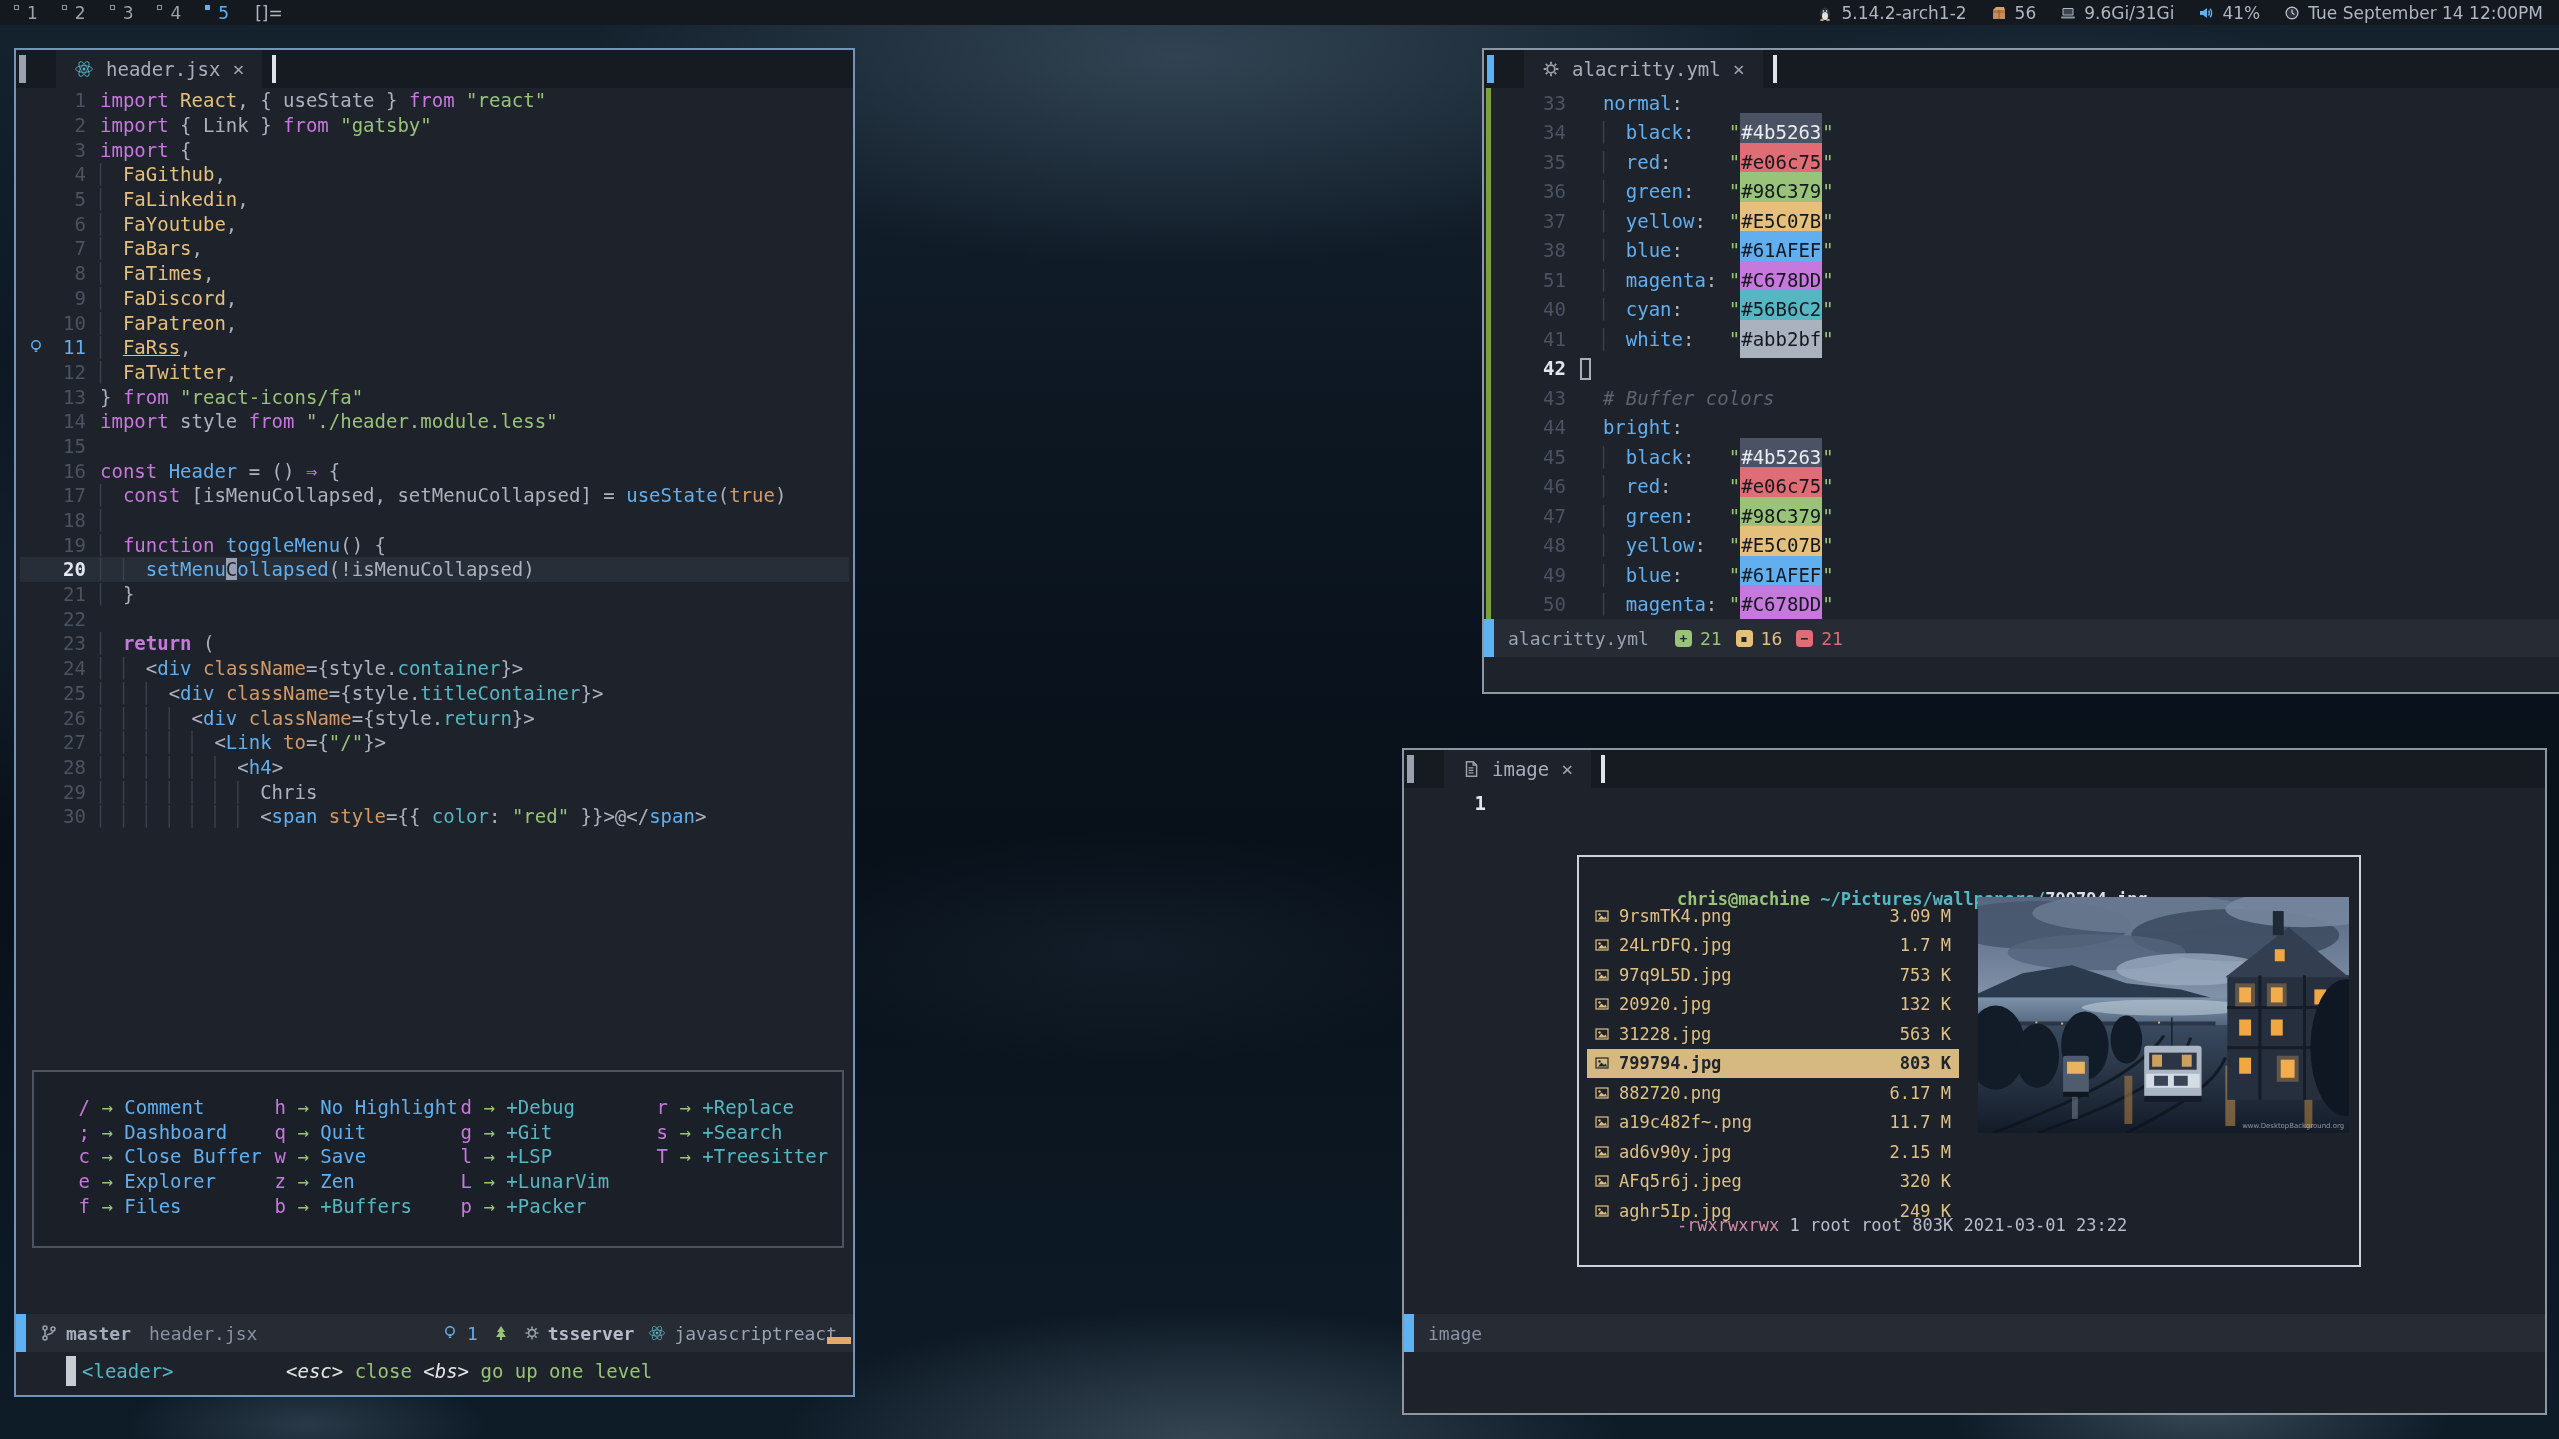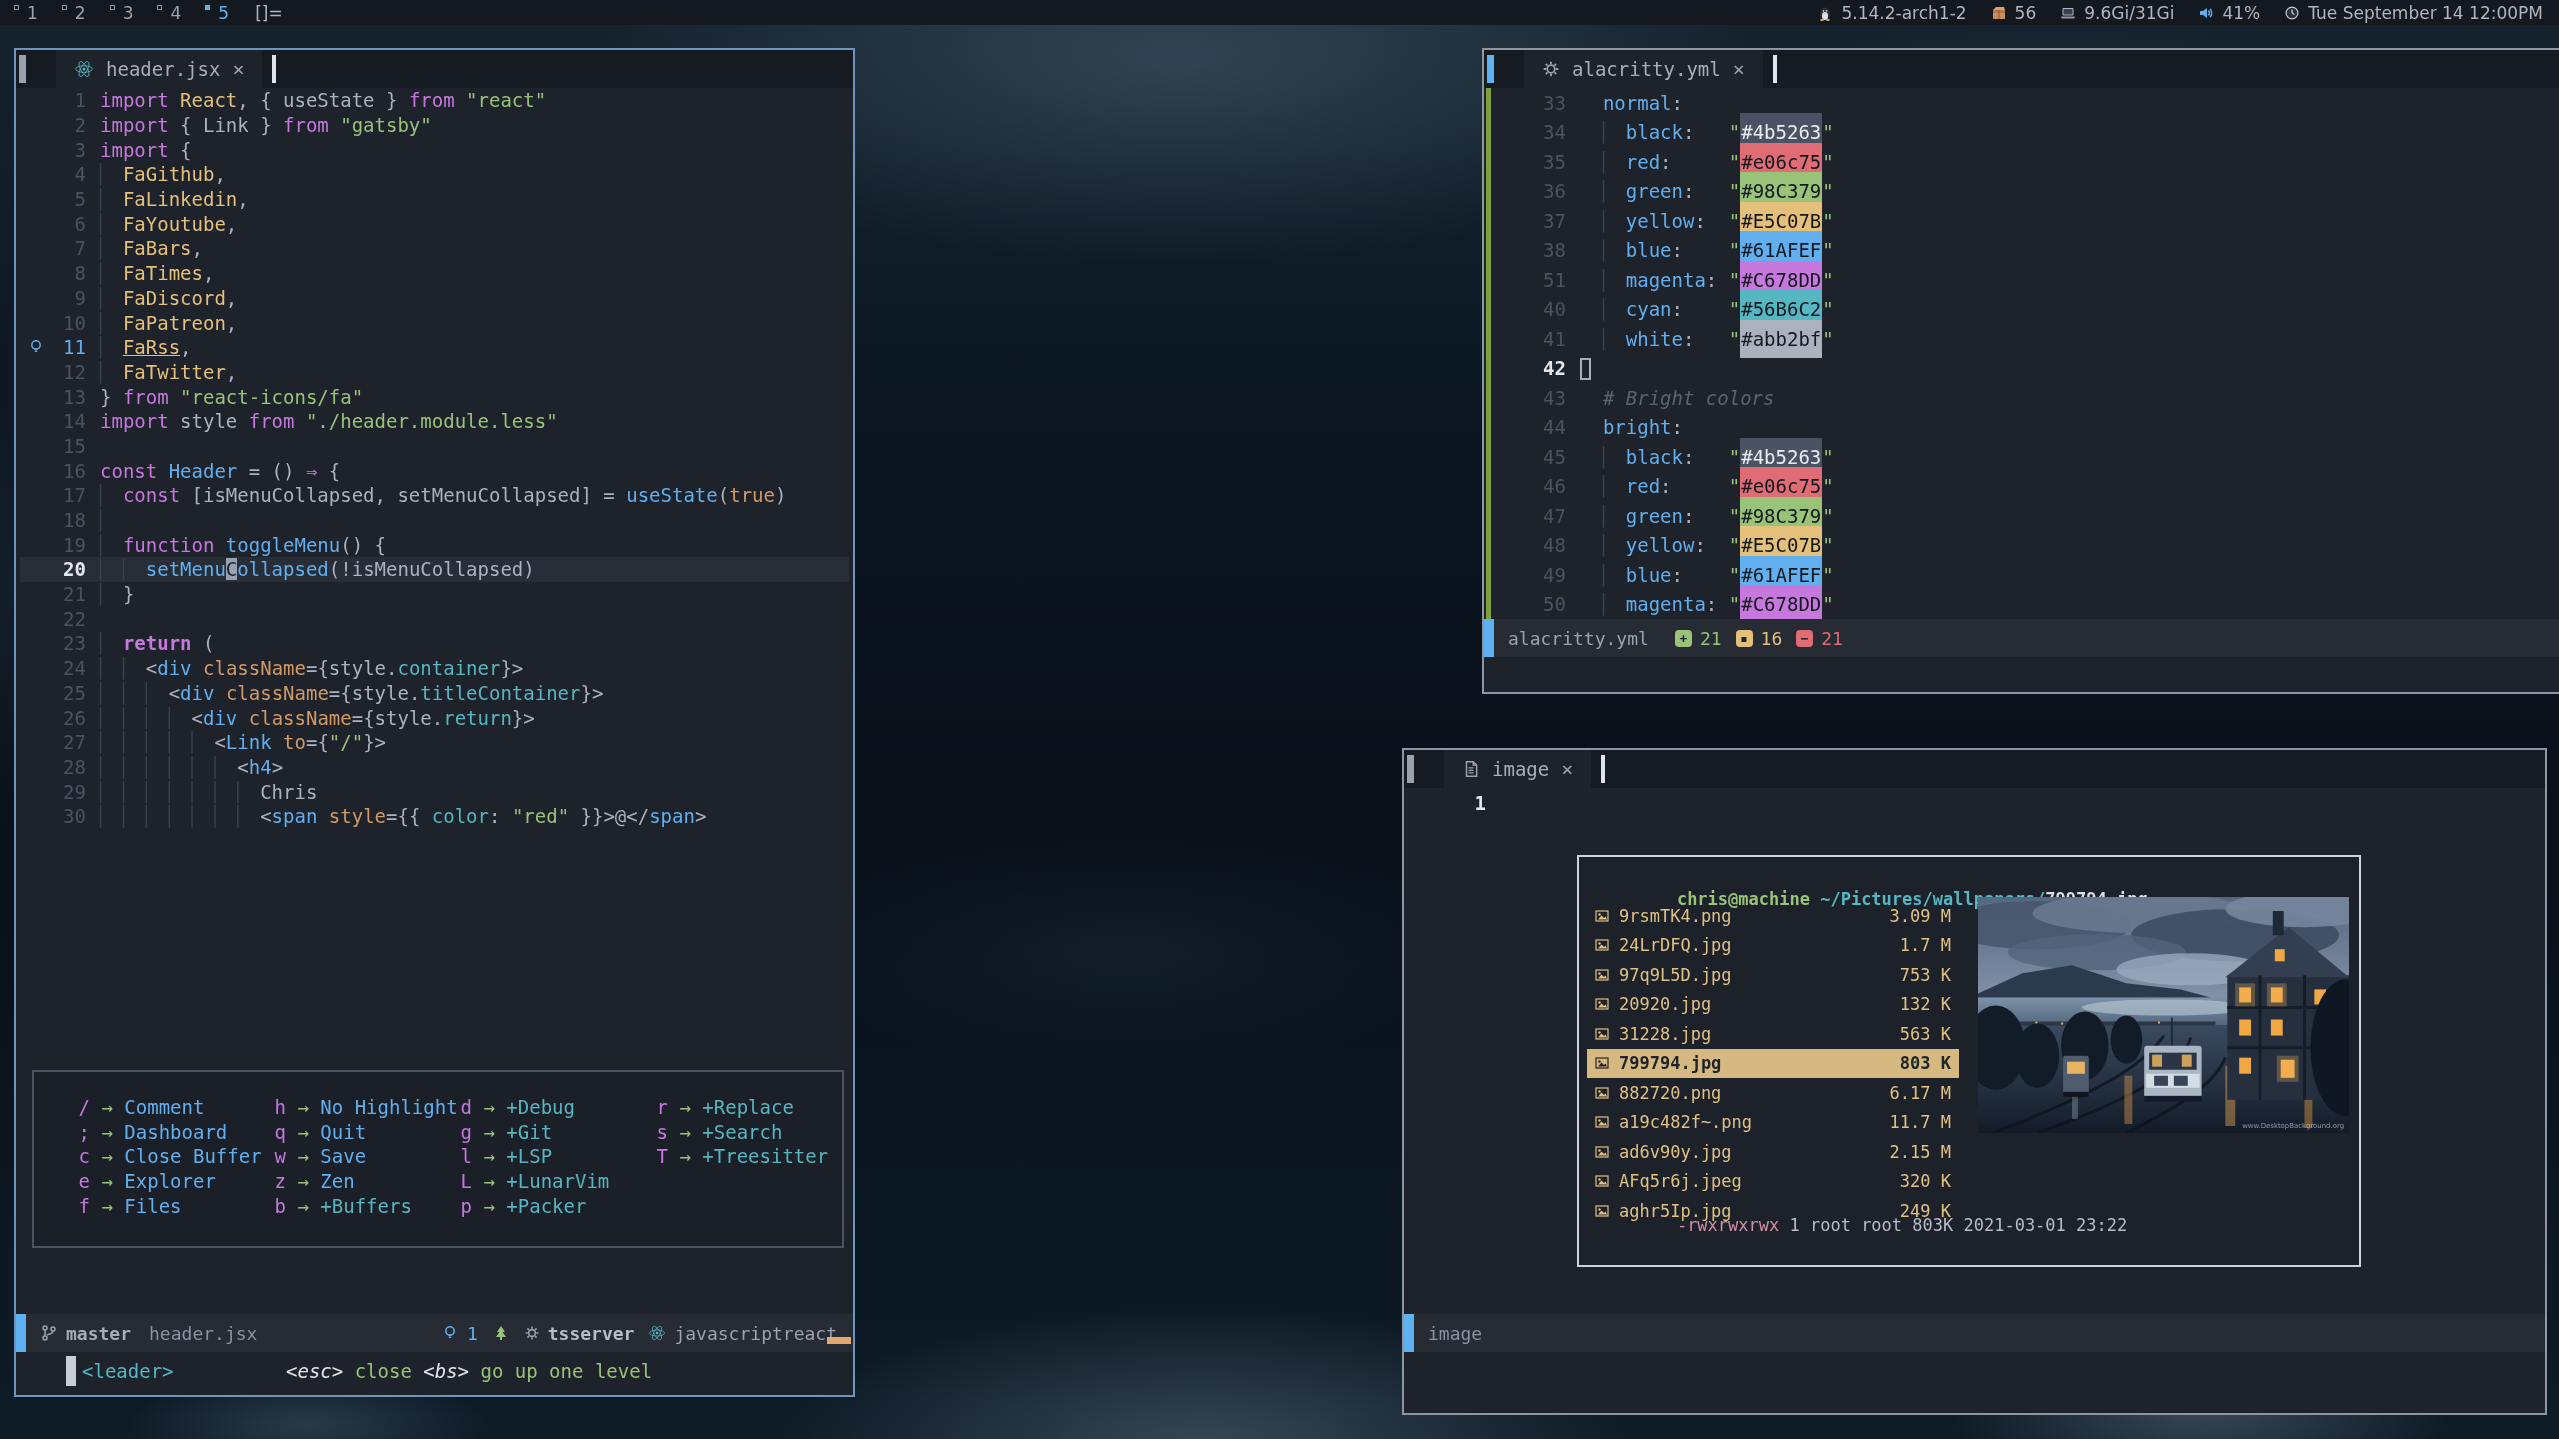--- a/index.html
+++ b/index.html
@@ -330,21 +330,21 @@
         <div class="line"><span class="sign"></span><span class="lnum">33</span><span class="code"><span class="s-fg">  </span><span class="s-key">normal</span><span class="s-fg">:</span></span></div>
         <div class="line"><span class="sign"></span><span class="lnum">34</span><span class="code"><span class="s-fg">  </span><span class="s-g">▏ </span><span class="s-key">black</span><span class="s-fg">:   </span><span class="s-str">"</span><span class="s-chip" style="background: rgb(75, 82, 99); color: rgb(233, 237, 243);">#4b5263</span><span class="s-str">"</span></span></div>
         <div class="line"><span class="sign"></span><span class="lnum">35</span><span class="code"><span class="s-fg">  </span><span class="s-g">▏ </span><span class="s-key">red</span><span class="s-fg">:     </span><span class="s-str">"</span><span class="s-chip" style="background: rgb(224, 108, 117); color: rgb(20, 24, 31);">#e06c75</span><span class="s-str">"</span></span></div>
         <div class="line"><span class="sign"></span><span class="lnum">36</span><span class="code"><span class="s-fg">  </span><span class="s-g">▏ </span><span class="s-key">green</span><span class="s-fg">:   </span><span class="s-str">"</span><span class="s-chip" style="background: rgb(152, 195, 121); color: rgb(20, 24, 31);">#98C379</span><span class="s-str">"</span></span></div>
         <div class="line"><span class="sign"></span><span class="lnum">37</span><span class="code"><span class="s-fg">  </span><span class="s-g">▏ </span><span class="s-key">yellow</span><span class="s-fg">:  </span><span class="s-str">"</span><span class="s-chip" style="background: rgb(229, 192, 123); color: rgb(20, 24, 31);">#E5C07B</span><span class="s-str">"</span></span></div>
         <div class="line"><span class="sign"></span><span class="lnum">38</span><span class="code"><span class="s-fg">  </span><span class="s-g">▏ </span><span class="s-key">blue</span><span class="s-fg">:    </span><span class="s-str">"</span><span class="s-chip" style="background: rgb(97, 175, 239); color: rgb(20, 24, 31);">#61AFEF</span><span class="s-str">"</span></span></div>
         <div class="line"><span class="sign"></span><span class="lnum">51</span><span class="code"><span class="s-fg">  </span><span class="s-g">▏ </span><span class="s-key">magenta</span><span class="s-fg">: </span><span class="s-str">"</span><span class="s-chip" style="background: rgb(198, 120, 221); color: rgb(20, 24, 31);">#C678DD</span><span class="s-str">"</span></span></div>
         <div class="line"><span class="sign"></span><span class="lnum">40</span><span class="code"><span class="s-fg">  </span><span class="s-g">▏ </span><span class="s-key">cyan</span><span class="s-fg">:    </span><span class="s-str">"</span><span class="s-chip" style="background: rgb(86, 182, 194); color: rgb(20, 24, 31);">#56B6C2</span><span class="s-str">"</span></span></div>
         <div class="line"><span class="sign"></span><span class="lnum">41</span><span class="code"><span class="s-fg">  </span><span class="s-g">▏ </span><span class="s-key">white</span><span class="s-fg">:   </span><span class="s-str">"</span><span class="s-chip" style="background: rgb(171, 178, 191); color: rgb(20, 24, 31);">#abb2bf</span><span class="s-str">"</span></span></div>
         <div class="line"><span class="sign"></span><span class="lnum cur">42</span><span class="code"><span class="s-hcur"></span></span></div>
-        <div class="line"><span class="sign"></span><span class="lnum">43</span><span class="code"><span class="s-fg">  </span><span class="s-cmt"># Bright colors</span></span></div>
+        <div class="line"><span class="sign"></span><span class="lnum">43</span><span class="code"><span class="s-fg">  </span><span class="s-cmt"># Buffer colors</span></span></div>
         <div class="line"><span class="sign"></span><span class="lnum">44</span><span class="code"><span class="s-fg">  </span><span class="s-key">bright</span><span class="s-fg">:</span></span></div>
         <div class="line"><span class="sign"></span><span class="lnum">45</span><span class="code"><span class="s-fg">  </span><span class="s-g">▏ </span><span class="s-key">black</span><span class="s-fg">:   </span><span class="s-str">"</span><span class="s-chip" style="background: rgb(75, 82, 99); color: rgb(233, 237, 243);">#4b5263</span><span class="s-str">"</span></span></div>
         <div class="line"><span class="sign"></span><span class="lnum">46</span><span class="code"><span class="s-fg">  </span><span class="s-g">▏ </span><span class="s-key">red</span><span class="s-fg">:     </span><span class="s-str">"</span><span class="s-chip" style="background: rgb(224, 108, 117); color: rgb(20, 24, 31);">#e06c75</span><span class="s-str">"</span></span></div>
         <div class="line"><span class="sign"></span><span class="lnum">47</span><span class="code"><span class="s-fg">  </span><span class="s-g">▏ </span><span class="s-key">green</span><span class="s-fg">:   </span><span class="s-str">"</span><span class="s-chip" style="background: rgb(152, 195, 121); color: rgb(20, 24, 31);">#98C379</span><span class="s-str">"</span></span></div>
         <div class="line"><span class="sign"></span><span class="lnum">48</span><span class="code"><span class="s-fg">  </span><span class="s-g">▏ </span><span class="s-key">yellow</span><span class="s-fg">:  </span><span class="s-str">"</span><span class="s-chip" style="background: rgb(229, 192, 123); color: rgb(20, 24, 31);">#E5C07B</span><span class="s-str">"</span></span></div>
         <div class="line"><span class="sign"></span><span class="lnum">49</span><span class="code"><span class="s-fg">  </span><span class="s-g">▏ </span><span class="s-key">blue</span><span class="s-fg">:    </span><span class="s-str">"</span><span class="s-chip" style="background: rgb(97, 175, 239); color: rgb(20, 24, 31);">#61AFEF</span><span class="s-str">"</span></span></div>
         <div class="line"><span class="sign"></span><span class="lnum">50</span><span class="code"><span class="s-fg">  </span><span class="s-g">▏ </span><span class="s-key">magenta</span><span class="s-fg">: </span><span class="s-str">"</span><span class="s-chip" style="background: rgb(198, 120, 221); color: rgb(20, 24, 31);">#C678DD</span><span class="s-str">"</span></span></div>
       </div>
     <div class="statusline" style="top:569px;">
       <div class="mode-block"></div>

